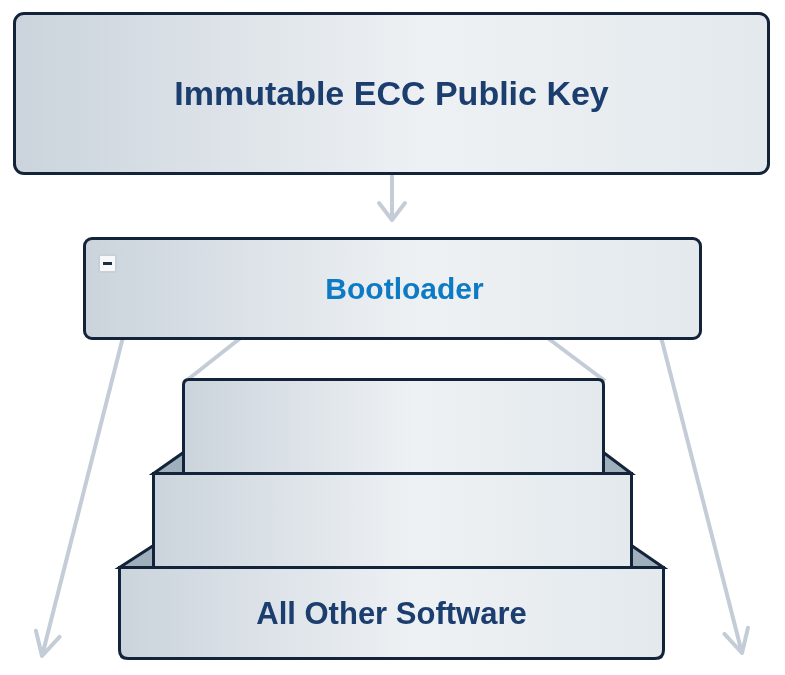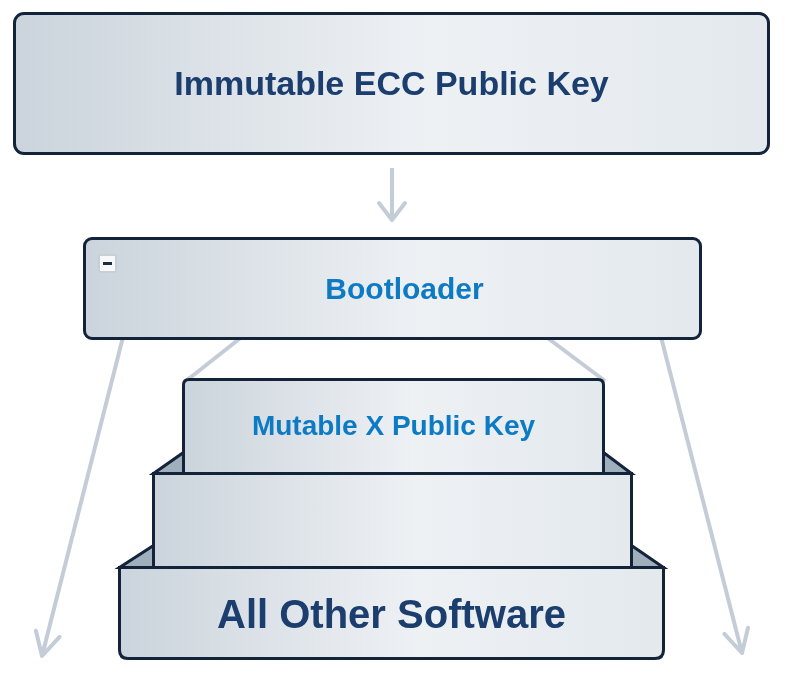--- a/index.html
+++ b/index.html
@@ -9,21 +9,21 @@
   }
   .layer { position:absolute; left:0; top:0; width:785px; height:675px; pointer-events:none; }
 
   .box {
     position:absolute; box-sizing:border-box;
     border:3px solid #13233a;
     background:linear-gradient(90deg,#cbd4dc 0%,#eef1f4 55%,#e3e9ed 100%);
     display:flex; align-items:center; justify-content:center;
   }
   .top-box {
-    left:13px; top:12px; width:757px; height:143px; border-radius:11px;
+    left:13px; top:12px; width:757px; height:163px; border-radius:11px;
   }
   .top-box .tline {
     color:#1b3e6f; font-weight:bold; font-size:34px; line-height:45px; text-align:center;
   }
   .bootloader-box { left:83px; top:237px; width:619px; height:103px; border-radius:9px; }
   .bootloader-box .blabel { color:#0d7ac4; font-weight:bold; font-size:30px;margin-left:24px; }
 
   .collapse-btn {
     position:absolute; left:12px; top:14px; width:19px; height:19px;
     background:#f6f8fa; border:2px solid #c7cfd7; border-radius:2px;
@@ -31,21 +31,21 @@
     padding:0; cursor:pointer;
   }
   .minus-bar { display:block; width:9px; height:3px; background:#1d2c3f; }
 
   .pyr-label {
     position:absolute; display:flex; align-items:center; justify-content:center;
     font-weight:bold; text-align:center; pointer-events:none;
   }
   .lbl-mutable { left:182px; top:378px; width:423px; height:95px; color:#0d7ac4; font-size:28px; }
   .lbl-signed  { left:152px; top:473px; width:481px; height:95px; color:#0d7ac4; font-size:28px; }
-  .lbl-allsw   { left:118px; top:568px; width:547px; height:92px; color:#1b3e6f; font-size:40px;text-align:right; }
+  .lbl-allsw   { left:118px; top:568px; width:547px; height:92px; color:#1b3e6f; font-size:31px;text-align:right; }
 
   .conn { stroke:#c4cdd7; stroke-width:4; fill:none; }
   .chev { stroke:#c4cdd7; stroke-width:4; fill:none; stroke-linecap:round; stroke-linejoin:round; }
   .pyr-shape { fill:url(#boxGrad); stroke:#13233a; stroke-width:3; }
   .flap { fill:#9fafbc; stroke:#13233a; stroke-width:3; stroke-linejoin:miter; }
 </style>
 </head>
 <body>
 
 <div class="canvas">
@@ -92,16 +92,15 @@
     </defs>
     <path class="pyr-shape" d="M183.5,473.5 L183.5,385 Q183.5,379.5 189,379.5 L598,379.5 Q603.5,379.5 603.5,385 L603.5,473.5 Z"></path>
     <polygon class="flap" points="153.5,473.5 183.5,452.5 183.5,473.5"></polygon>
     <polygon class="flap" points="603.5,452.5 631.5,473.5 603.5,473.5"></polygon>
     <path class="pyr-shape" d="M153.5,473.5 L631.5,473.5 L631.5,567.5 L153.5,567.5 Z"></path>
     <polygon class="flap" points="119.5,567.5 153.5,545.5 153.5,567.5"></polygon>
     <polygon class="flap" points="631.5,545.5 663.5,567.5 631.5,567.5"></polygon>
     <path class="pyr-shape" d="M119.5,567.5 L663.5,567.5 L663.5,650 Q663.5,658.5 655,658.5 L128,658.5 Q119.5,658.5 119.5,650 Z"></path>
   </svg>
 
-  <div class="pyr-label lbl-mutable">Mutable X Public Key</div>
   <div class="pyr-label lbl-allsw">All Other Software</div>
 
 </div>
 
 </body></html>

